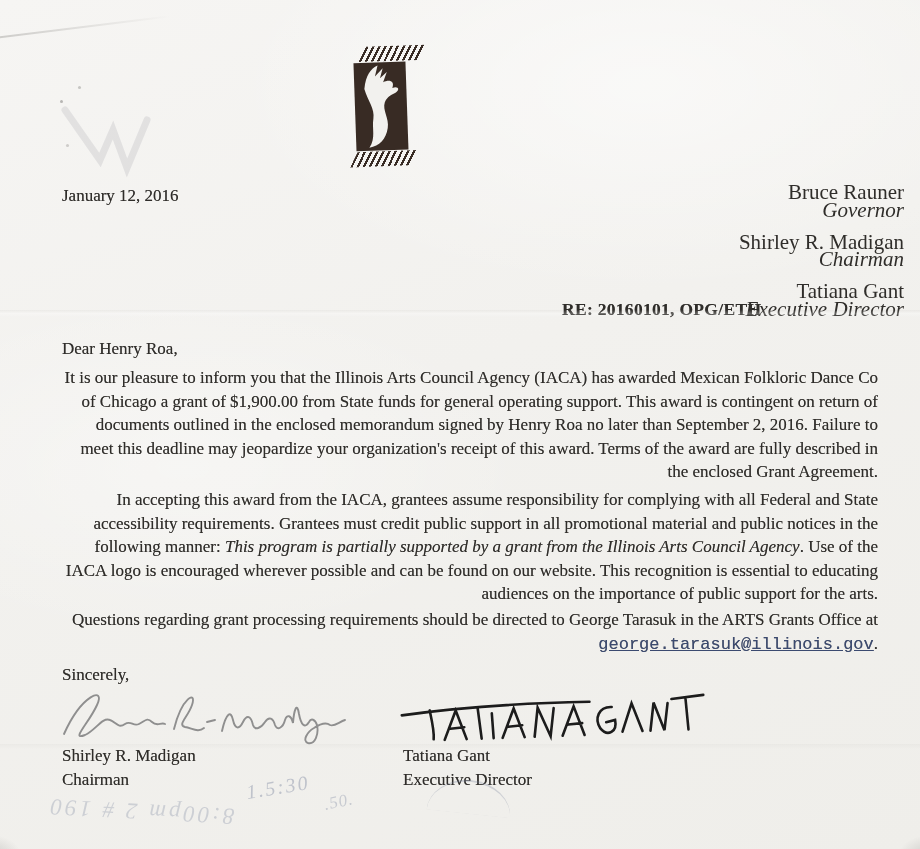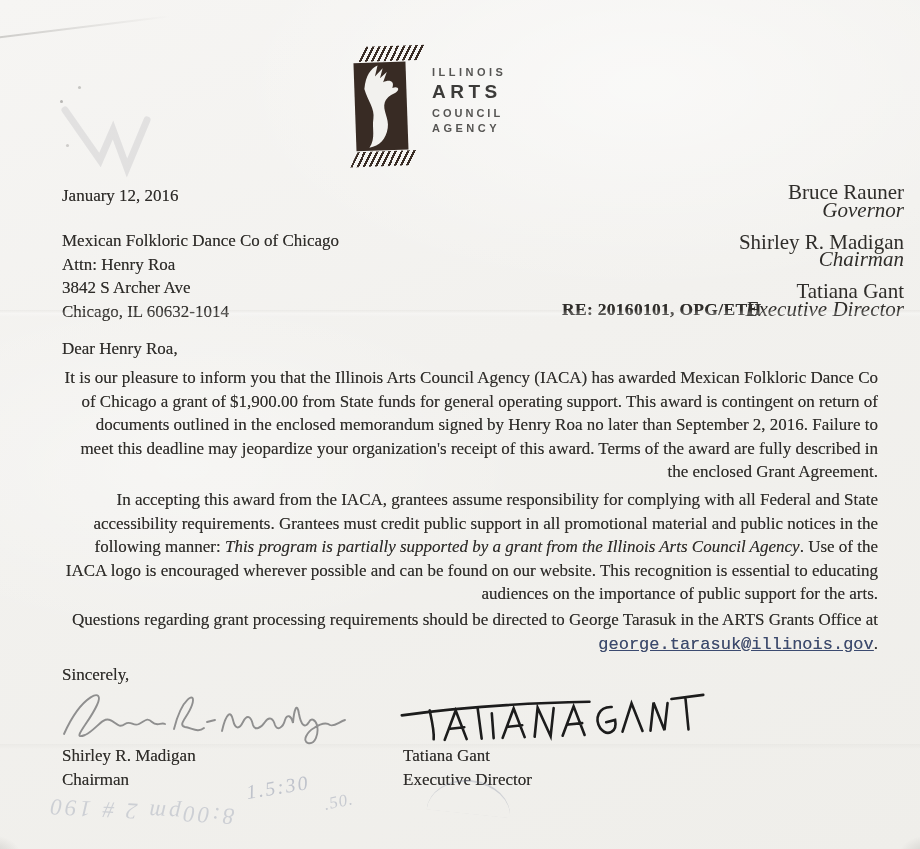--- a/index.html
+++ b/index.html
@@ -62,35 +62,23 @@
   <div id="logo-mark">
     <div id="fringe-top" class="fringe"></div>
     <div id="logo-rect">
       <svg width="52" height="88" viewBox="0 0 52 88">
         <path fill="#f2f1ee" d="M10,26 C12,12 17,6 24,3 L21,14 L29,6 L26,16 L33,10 L29,20 C35,17 41,19 38,26 C44,24 46,28 41,31 C37,33 33,34 30,40 C27,48 34,56 32,66 C30,77 23,84 13,85 C20,76 16,66 18,56 C20,46 13,38 10,26 Z"></path>
       </svg>
     </div>
     <div id="fringe-bottom" class="fringe"></div>
   </div>
 
-  <div id="logo-text">
-    <div class="l1">ILLINOIS</div>
-    <div class="l2">ARTS</div>
-    <div class="l3">COUNCIL</div>
-    <div class="l4">AGENCY</div>
-  </div>
 
   <div class="txt" style="left:62px;top:184px;">January 12, 2016</div>
 
-  <div class="txt" style="left:62px;top:229px;">
-    <div>Mexican Folkloric Dance Co of Chicago</div>
-    <div>Attn: Henry Roa</div>
-    <div>3842 S Archer Ave</div>
-    <div>Chicago, IL 60632-1014</div>
-  </div>
 
   <div id="officials">
     <div class="official">
       <div>Bruce Rauner</div>
       <div class="o-title">Governor</div>
     </div>
     <div class="official">
       <div>Shirley R. Madigan</div>
       <div class="o-title">Chairman</div>
     </div>

